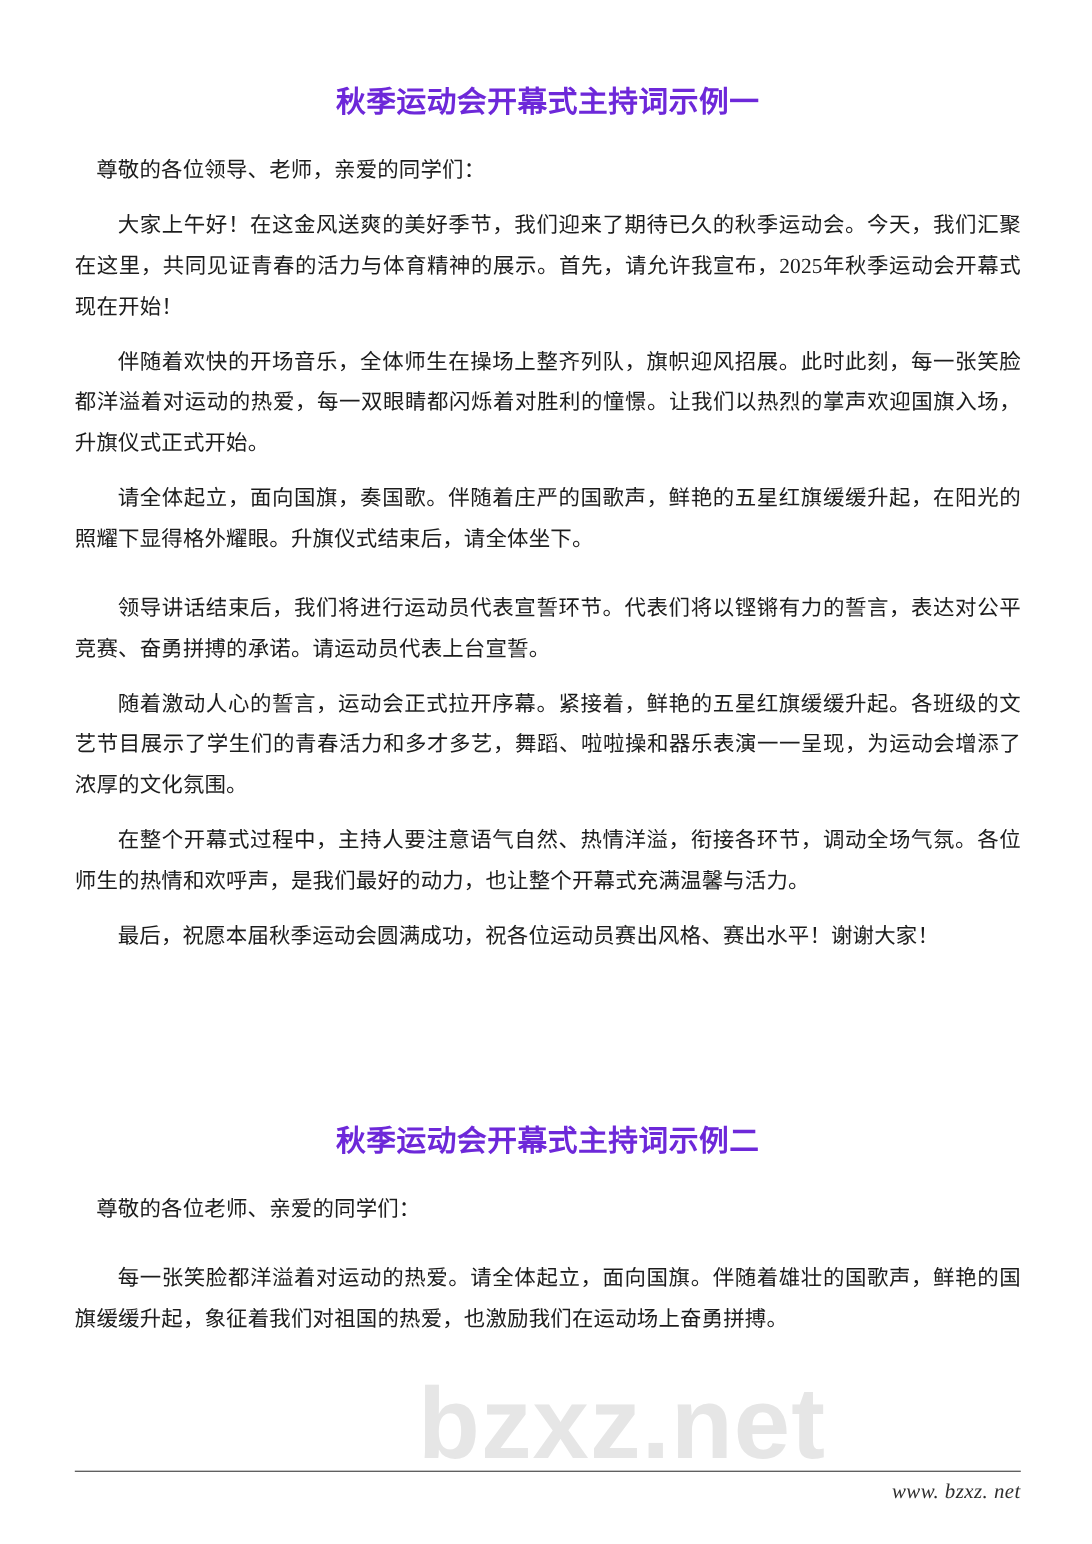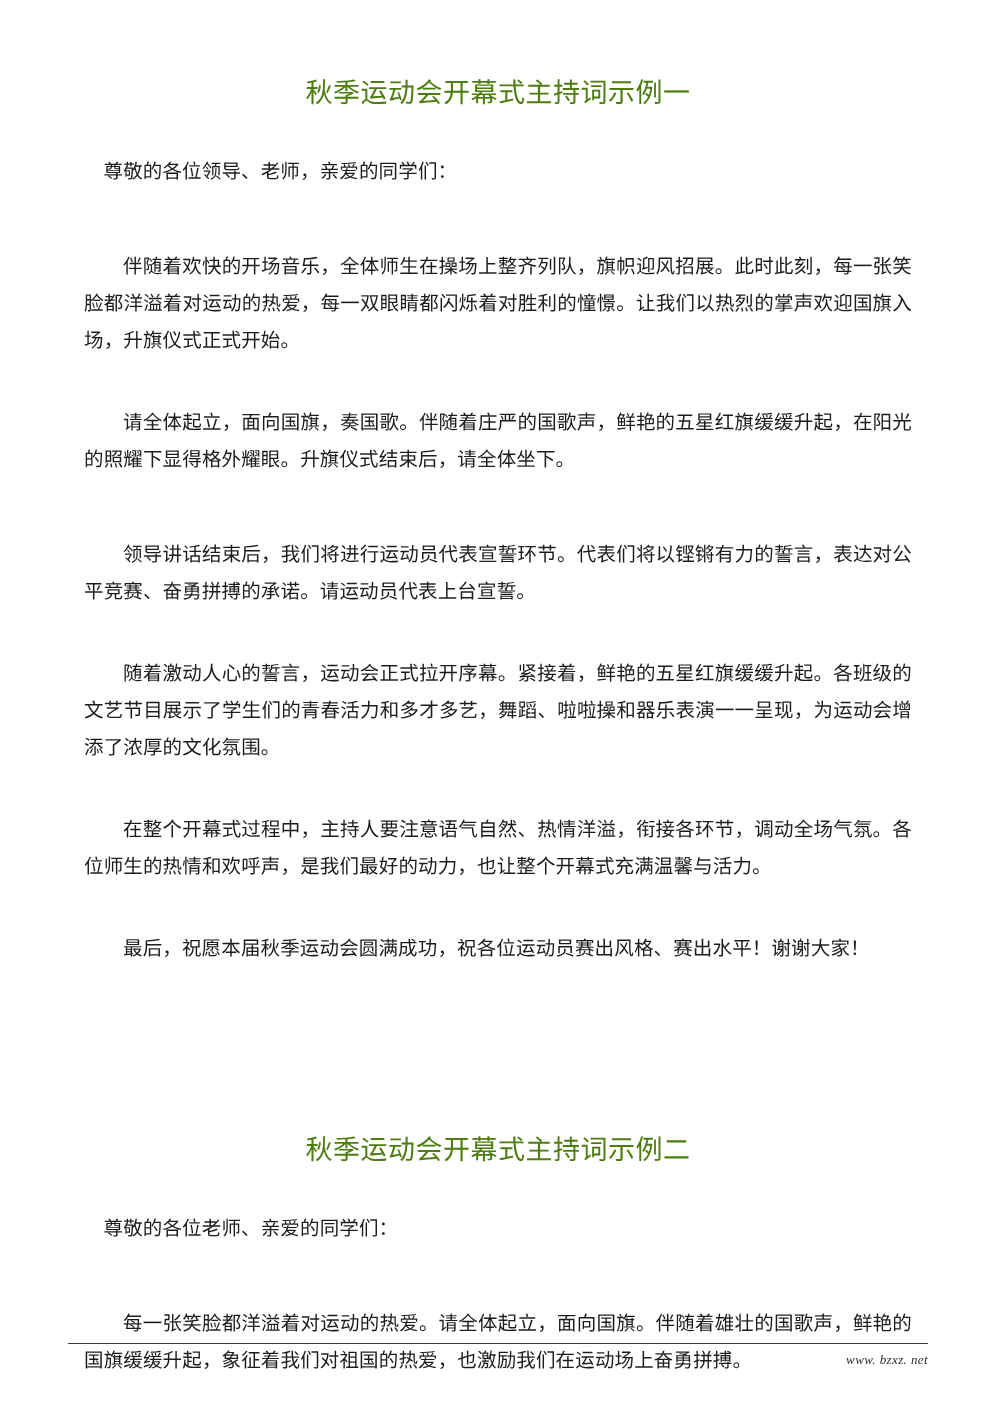--- a/index.html
+++ b/index.html
@@ -41,36 +41,36 @@
   
   .content {
     position: relative;
     z-index: 2;
     padding: 0 65px 0 68px;
   }
 
   .doc-title {
     text-align: center;
     font-size: 27px;
-    font-weight: 400;
+    font-weight: 700;
     letter-spacing: 0.5px;
-    color: #4d7c0f;
+    color: #6d28d9;
     margin: 0;
     line-height: 1.3;
   }
 
   .title-1 { padding-top: 76px; }
   .title-2 { padding-top: 64px; }
 
   .para {
     font-size: 19.5px;
     line-height: 37px;
     text-align: justify;
     text-justify: inter-ideograph;
-    margin: 16px;
+    margin: 0;
     color: #1c1c1c;
     letter-spacing: 0.15px;
   }
 
   .para.indent2 { text-indent: 2em; }
   .para.indent1 { text-indent: 1em; }
 
   .gap-after-title { height: 26px; }
   .gap-para { height: 13px; }
   .gap-section { height: 86px; }
@@ -88,39 +88,41 @@
     border: 0;
     border-top: 1px solid #3a3a3a;
     margin: 0 0 8px 0;
     height: 0;
   }
 
   .footer-url {
     text-align: right;
     font-family: "Liberation Serif", "DejaVu Serif", serif;
     font-style: italic;
-    font-size: 13px;
+    font-size: 19px;
     color: #2e2e2e;
     letter-spacing: 0.4px;
   }
 </style>
 </head>
 <body>
 
 <div class="page">
 
+  <div class="watermark">bzxz.net</div>
 
   <div class="content">
 
     <h1 class="doc-title title-1">秋季运动会开幕式主持词示例一</h1>
     <div class="gap-after-title"></div>
 
     <p class="para indent1">尊敬的各位领导、老师，亲爱的同学们：</p>
     <div class="gap-para"></div>
 
+    <p class="para indent2">大家上午好！在这金风送爽的美好季节，我们迎来了期待已久的秋季运动会。今天，我们汇聚在这里，共同见证青春的活力与体育精神的展示。首先，请允许我宣布，2025年秋季运动会开幕式现在开始！</p>
     <div class="gap-para"></div>
 
     <p class="para indent2">伴随着欢快的开场音乐，全体师生在操场上整齐列队，旗帜迎风招展。此时此刻，每一张笑脸都洋溢着对运动的热爱，每一双眼睛都闪烁着对胜利的憧憬。让我们以热烈的掌声欢迎国旗入场，升旗仪式正式开始。</p>
     <div class="gap-para"></div>
 
     <p class="para indent2">请全体起立，面向国旗，奏国歌。伴随着庄严的国歌声，鲜艳的五星红旗缓缓升起，在阳光的照耀下显得格外耀眼。升旗仪式结束后，请全体坐下。</p>
     <div class="gap-para"></div>
 
     <div class="gap-para"></div>
 

